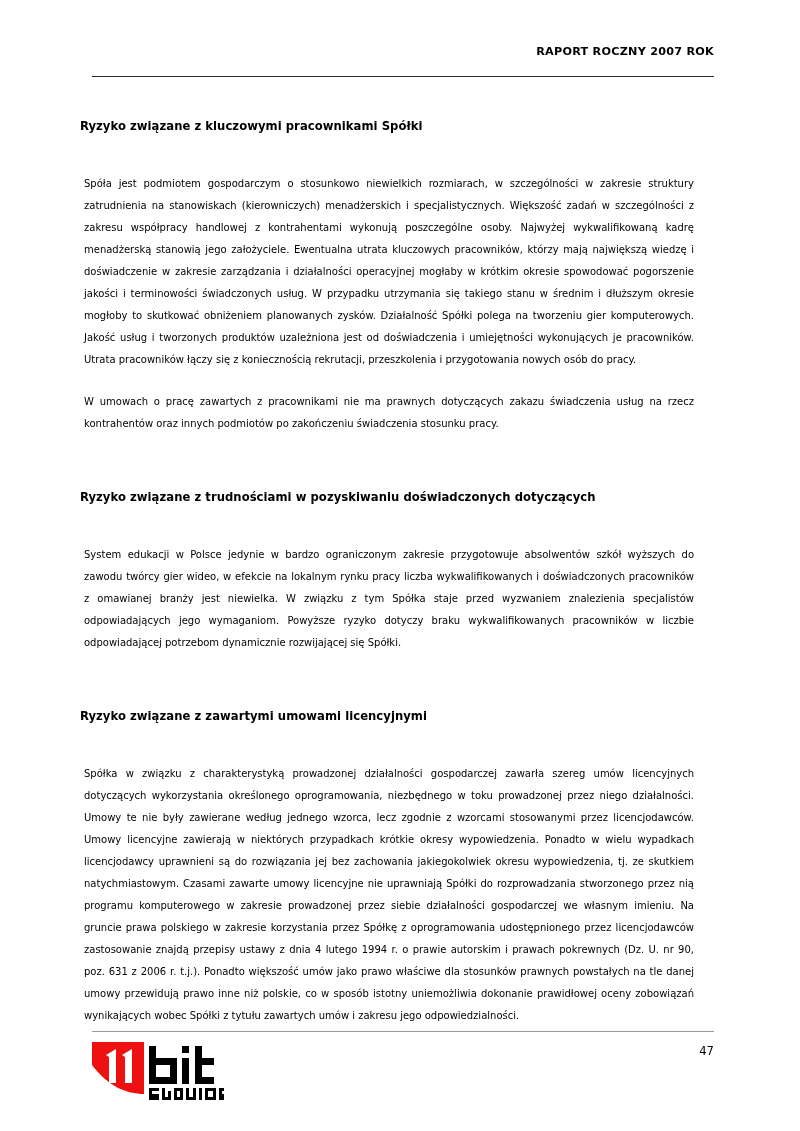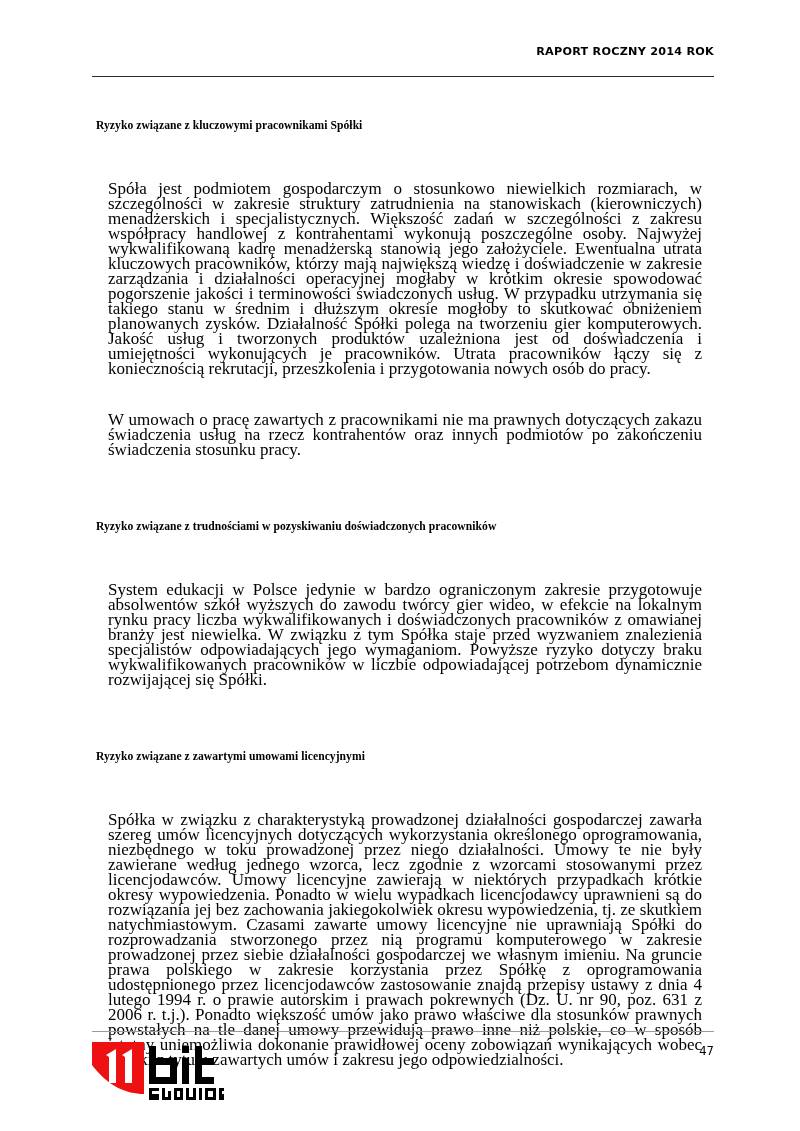--- a/index.html
+++ b/index.html
@@ -43,40 +43,39 @@
     left: 92px;
     top: 76px;
     width: 622px;
     height: 0;
     border-top: 1.6px solid #2b2b2b;
   }
 
   
   .content {
     position: absolute;
-    left: 96px;
+    left: 80px;
     top: 118px;
     width: 618px;
-    font-family: Liberation Serif, serif;
   }
 
   h2.section-heading {
     font-size: 11.6px;
     font-weight: bold;
     line-height: 16px;
     margin: 0;
     padding: 0;
     letter-spacing: 0.05px;
     color: #000000;
   }
 
   p.body-text {
-    font-size: 17px;
-    line-height: 15px;
-    margin: 12px;
+    font-size: 10px;
+    line-height: 22px;
+    margin: 4px;
     padding: 0;
     text-align: justify;
     text-justify: inter-word;
     color: #000000;
     hyphens: none;
   }
 
   
   .gap-heading-to-text { height: 35px; }
   .gap-para { height: 12px; }
@@ -116,35 +115,35 @@
     color: #000000;
     text-align: left;
   }
 </style>
 </head>
 <body>
 
 <div class="page">
 
   <div class="page-header">
-    <div class="header-lines">RAPORT ROCZNY 2014 ROK</div>
+    <div class="header-lines">RAPORT ROCZNY 2007 ROK</div>
   </div>
   <div class="header-rule"></div>
 
   <div class="content">
 
     <h2 class="section-heading">Ryzyko związane z kluczowymi pracownikami Spółki</h2>
     <div class="gap-heading-to-text"></div>
     <p class="body-text">Spóła jest podmiotem gospodarczym o stosunkowo niewielkich rozmiarach, w szczególności w zakresie struktury zatrudnienia na stanowiskach (kierowniczych) menadżerskich i specjalistycznych. Większość zadań w szczególności z zakresu współpracy handlowej z kontrahentami wykonują poszczególne osoby. Najwyżej wykwalifikowaną kadrę menadżerską stanowią jego założyciele. Ewentualna utrata kluczowych pracowników, którzy mają największą wiedzę i doświadczenie w zakresie zarządzania i działalności operacyjnej mogłaby w krótkim okresie spowodować pogorszenie jakości i terminowości świadczonych usług. W przypadku utrzymania się takiego stanu w średnim i dłuższym okresie mogłoby to skutkować obniżeniem planowanych zysków. Działalność Spółki polega na tworzeniu gier komputerowych. Jakość usług i tworzonych produktów uzależniona jest od doświadczenia i umiejętności wykonujących je pracowników. Utrata pracowników łączy się z koniecznością rekrutacji, przeszkolenia i przygotowania nowych osób do pracy.</p>
     <div class="gap-para"></div>
     <p class="body-text">W umowach o pracę zawartych z pracownikami nie ma prawnych dotyczących zakazu świadczenia usług na rzecz kontrahentów oraz innych podmiotów po zakończeniu świadczenia stosunku pracy.</p>
 
     <div class="gap-text-to-heading"></div>
 
-    <h2 class="section-heading">Ryzyko związane z trudnościami w pozyskiwaniu doświadczonych pracowników</h2>
+    <h2 class="section-heading">Ryzyko związane z trudnościami w pozyskiwaniu doświadczonych dotyczących</h2>
     <div class="gap-heading-to-text"></div>
     <p class="body-text">System edukacji w Polsce jedynie w bardzo ograniczonym zakresie przygotowuje absolwentów szkół wyższych do zawodu twórcy gier wideo, w efekcie na lokalnym rynku pracy liczba wykwalifikowanych i doświadczonych pracowników z omawianej branży jest niewielka. W związku z tym Spółka staje przed wyzwaniem znalezienia specjalistów odpowiadających jego wymaganiom. Powyższe ryzyko dotyczy braku wykwalifikowanych pracowników w liczbie odpowiadającej potrzebom dynamicznie rozwijającej się Spółki.</p>
 
     <div class="gap-text-to-heading"></div>
 
     <h2 class="section-heading">Ryzyko związane z zawartymi umowami licencyjnymi</h2>
     <div class="gap-heading-to-text"></div>
     <p class="body-text">Spółka w związku z charakterystyką prowadzonej działalności gospodarczej zawarła szereg umów licencyjnych dotyczących wykorzystania określonego oprogramowania, niezbędnego w toku prowadzonej przez niego działalności. Umowy te nie były zawierane według jednego wzorca, lecz zgodnie z wzorcami stosowanymi przez licencjodawców. Umowy licencyjne zawierają w niektórych przypadkach krótkie okresy wypowiedzenia. Ponadto w wielu wypadkach licencjodawcy uprawnieni są do rozwiązania jej bez zachowania jakiegokolwiek okresu wypowiedzenia, tj. ze skutkiem natychmiastowym. Czasami zawarte umowy licencyjne nie uprawniają Spółki do rozprowadzania stworzonego przez nią programu komputerowego w zakresie prowadzonej przez siebie działalności gospodarczej we własnym imieniu. Na gruncie prawa polskiego w zakresie korzystania przez Spółkę z oprogramowania udostępnionego przez licencjodawców zastosowanie znajdą przepisy ustawy z dnia 4 lutego 1994 r. o prawie autorskim i prawach pokrewnych (Dz. U. nr 90, poz. 631 z 2006 r. t.j.). Ponadto większość umów jako prawo właściwe dla stosunków prawnych powstałych na tle danej umowy przewidują prawo inne niż polskie, co w sposób istotny uniemożliwia dokonanie prawidłowej oceny zobowiązań wynikających wobec Spółki z tytułu zawartych umów i zakresu jego odpowiedzialności.</p>
 
   </div>

